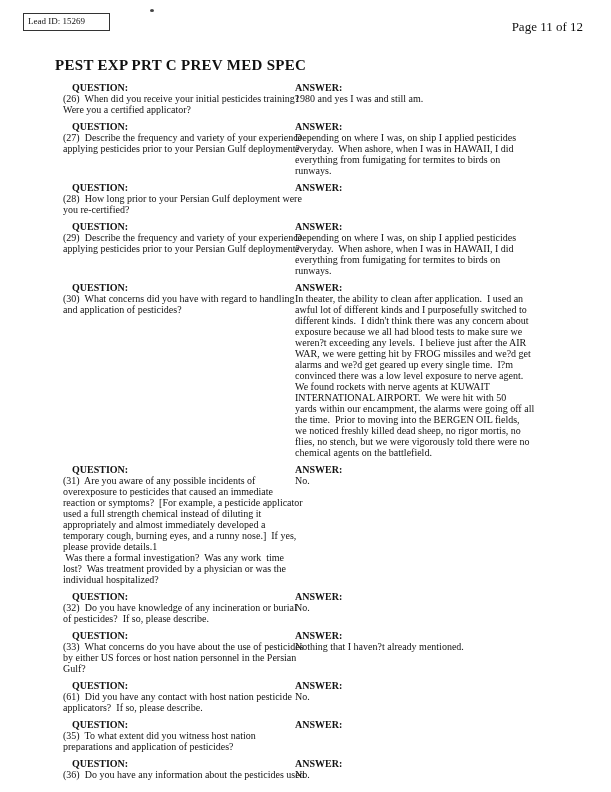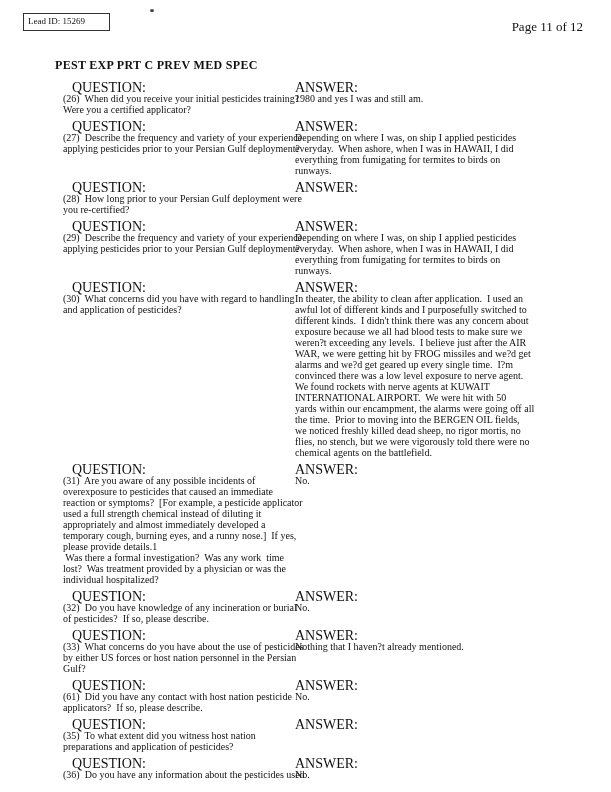--- a/index.html
+++ b/index.html
@@ -45,40 +45,40 @@
     border-radius: 50%;
   }
   .content {
     position: absolute;
     left: 55px;
     top: 60px;
     right: 20px;
   }
   .doc-title {
     margin: 0 0 11px 0;
-    font-size: 12px;
+    font-size: 15px;
     font-weight: bold;
     letter-spacing: 0.3px;
   }
   .qa-row {
     display: flex;
     align-items: flex-start;
     margin-bottom: 6px;
   }
   .q-col {
     flex: none;
     width: 240px;
   }
   .a-col {
     flex: 1;
     min-width: 0;
   }
   .label {
-    font-weight: normal;
-    font-size: 14px;
+    font-weight: bold;
+    font-size: 10px;
   }
   .q-label { margin-left: 17px; }
   .a-label { margin-left: 0; }
   .q-text {
     margin-left: 8px;
     white-space: pre;
   }
   .a-text {
     white-space: pre;
   }

